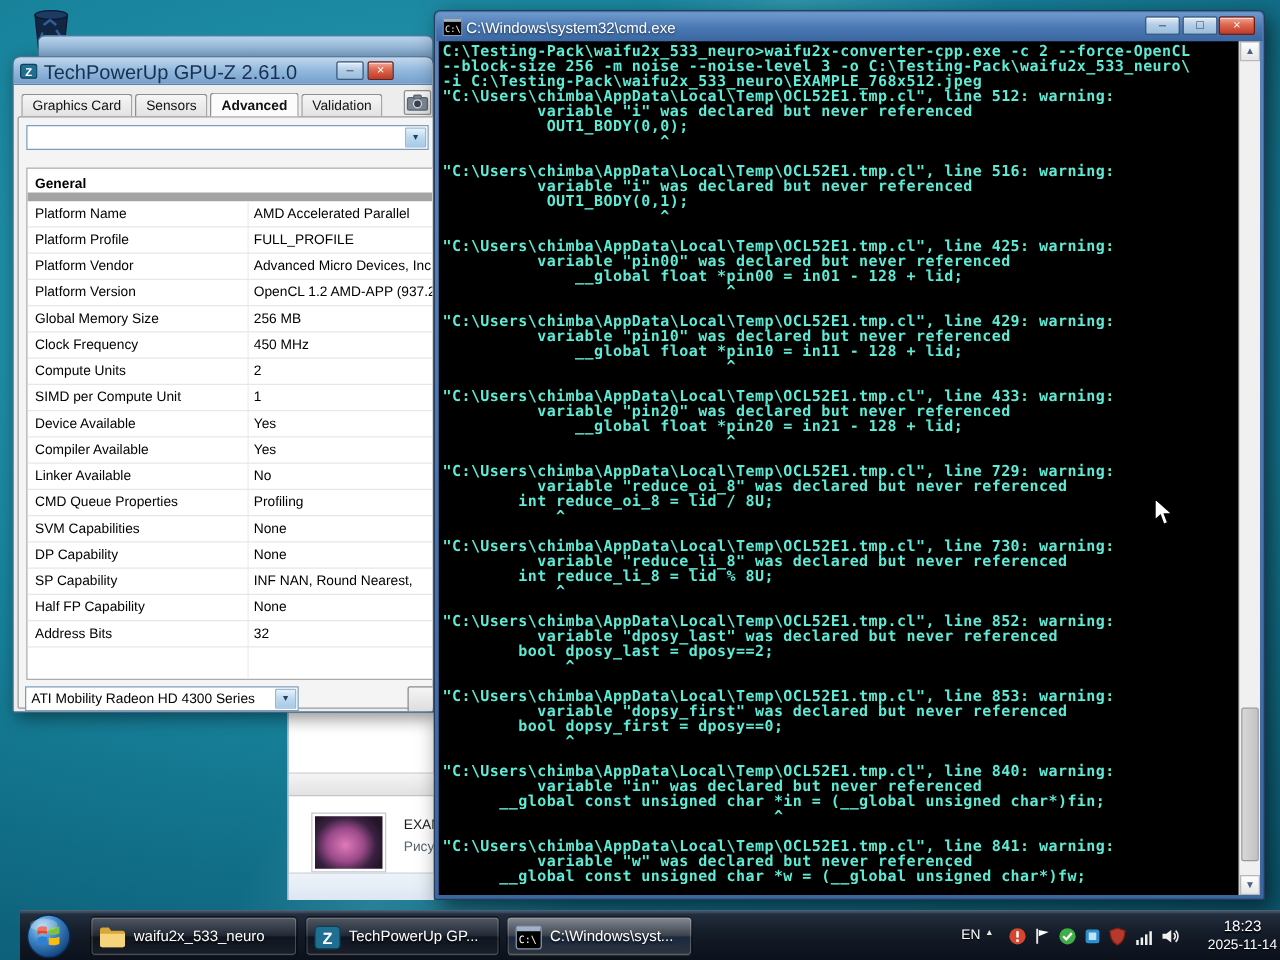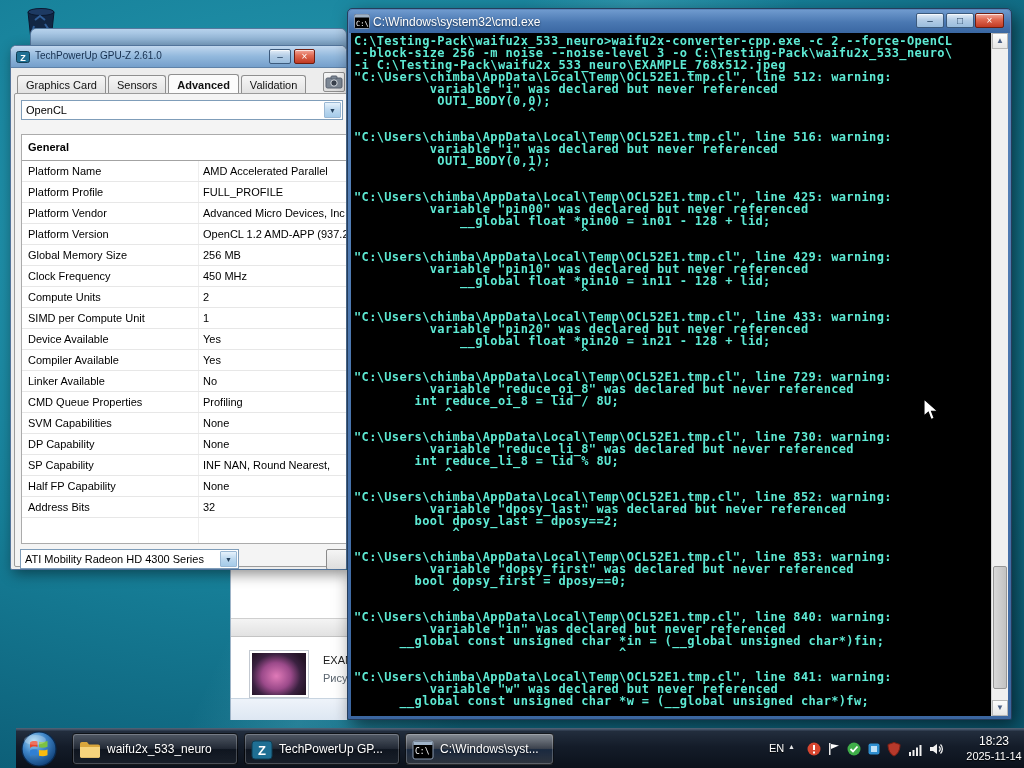--- a/index.html
+++ b/index.html
@@ -43,21 +43,21 @@
   #gpuz {
     left:10px; top:45px; width:337px; height:525px;
     background:#ededed; border:1px solid #52749b; border-radius:6px 6px 2px 2px;
     box-shadow:3px 4px 14px rgba(0,0,0,.45); overflow:hidden;
   }
   #gpuz .titlebar {
     position:absolute; left:0; right:0; top:0; height:22px;
     background:linear-gradient(#c2d8ef,#93b9dd 48%,#759fcb);
     border-bottom:1px solid #5f82a8; border-radius:5px 5px 0 0;
   }
-  #gpuz .titlebar .ttl { position:absolute; left:24px; top:4px; font-size:10px; color:#17304f; white-space:nowrap; }
+  #gpuz .titlebar .ttl { position:absolute; left:24px; top:4px; font-size:16px; color:#17304f; white-space:nowrap; }
   #gpuz .app-icon { position:absolute; left:5px; top:4px; width:14px; height:14px; }
   .cap-btn {
     position:absolute; top:3px; height:15px; border:1px solid #3c5a7c; border-radius:2px;
     font-size:10px; line-height:13px; text-align:center; color:#1d3a58;
     background:linear-gradient(#e4eef8,#b4cde6 45%,#9abddd);
     box-shadow:inset 0 1px 0 rgba(255,255,255,.7); cursor:default;
   }
   .cap-btn.close { background:linear-gradient(#f3aa9e,#e06a52 42%,#c03a24); color:#fff; border-color:#6e1d10; }
   #gpuz .btn-min { left:258px; width:22px; }
   #gpuz .btn-close { left:283px; width:21px; }
@@ -81,21 +81,21 @@
     position:absolute; height:20px; background:#fff; border:1px solid #7f9db9; font-size:11px; color:#000;
   }
   .combo .val { position:absolute; left:4px; top:3px; white-space:nowrap; overflow:hidden; right:20px; }
   .combo .arrow-btn {
     position:absolute; right:1px; top:1px; bottom:1px; width:17px; text-align:center;
     background:linear-gradient(#e6f2fc,#bcd8ef 50%,#a5cbe9); border:1px solid #9ab8d4; border-radius:1px;
     font-size:7px; line-height:16px; color:#24415e;
   }
   #gpuz .combo-top { left:6px; top:6px; width:322px; }
   #gpuz .list { position:absolute; left:6px; top:40px; width:326px; height:410px; background:#fff; border:1px solid #ababab; overflow:hidden; }
-  #gpuz .group-hdr { height:26px; border-bottom:1px solid #a3a3a3; font-size:11px; font-weight:bold; color:#000; padding:6px 0 0 6px; }
+  #gpuz .group-hdr { height:26px; border-bottom:7px solid #a3a3a3; font-size:11px; font-weight:bold; color:#000; padding:6px 0 0 6px; }
   .gz-row { position:relative; height:21px; border-bottom:1px solid #e7e7e7; }
   .gz-row .lbl { position:absolute; left:6px; top:4px; font-size:11px; color:#000; white-space:nowrap; }
   .gz-row .val { position:absolute; left:181px; top:4px; font-size:11px; color:#000; white-space:nowrap; }
   #gpuz .vline { position:absolute; left:176px; top:26px; bottom:0; width:1px; background:#eeeeee; }
   #gpuz .combo-bottom { left:5px; top:455px; width:219px; }
   #gpuz .close-frag {
     position:absolute; left:311px; top:455px; width:40px; height:21px;
     background:linear-gradient(#f5f5f5,#dddddd); border:1px solid #8a8a8a; border-radius:2px;
   }
 
@@ -212,21 +212,20 @@
     <div class="camera">
       <svg width="20" height="18" viewBox="0 0 20 18">
         <rect x="2" y="5" width="16" height="10" rx="1.5" fill="#7c8794" stroke="#5a6270"></rect>
         <rect x="7" y="3" width="6" height="3" rx="1" fill="#7c8794" stroke="#5a6270"></rect>
         <circle cx="10" cy="10" r="3.2" fill="#39414d" stroke="#d8dde3"></circle>
       </svg>
     </div>
 
     <div class="page">
       <div class="combo combo-top">
-        <span class="val">OpenCL</span>
         <span class="arrow-btn">▼</span>
       </div>
 
       <div class="list">
         <div class="group-hdr">General</div>
         <div class="vline"></div>
         <div class="gz-row">
             <span class="lbl">Platform Name</span>
             <span class="val">AMD Accelerated Parallel</span>
           </div>

